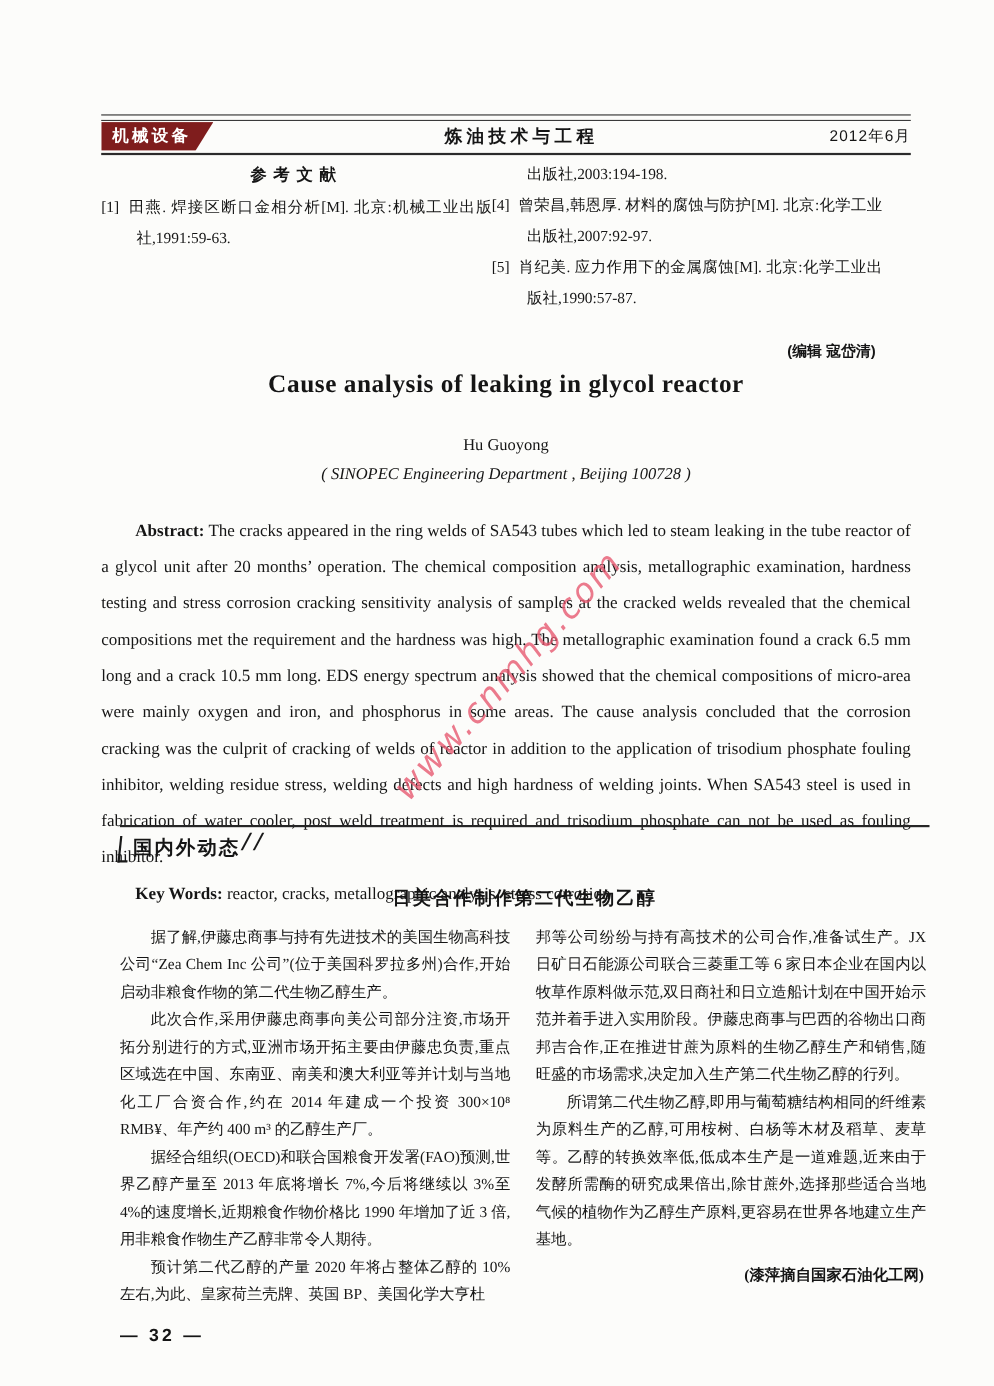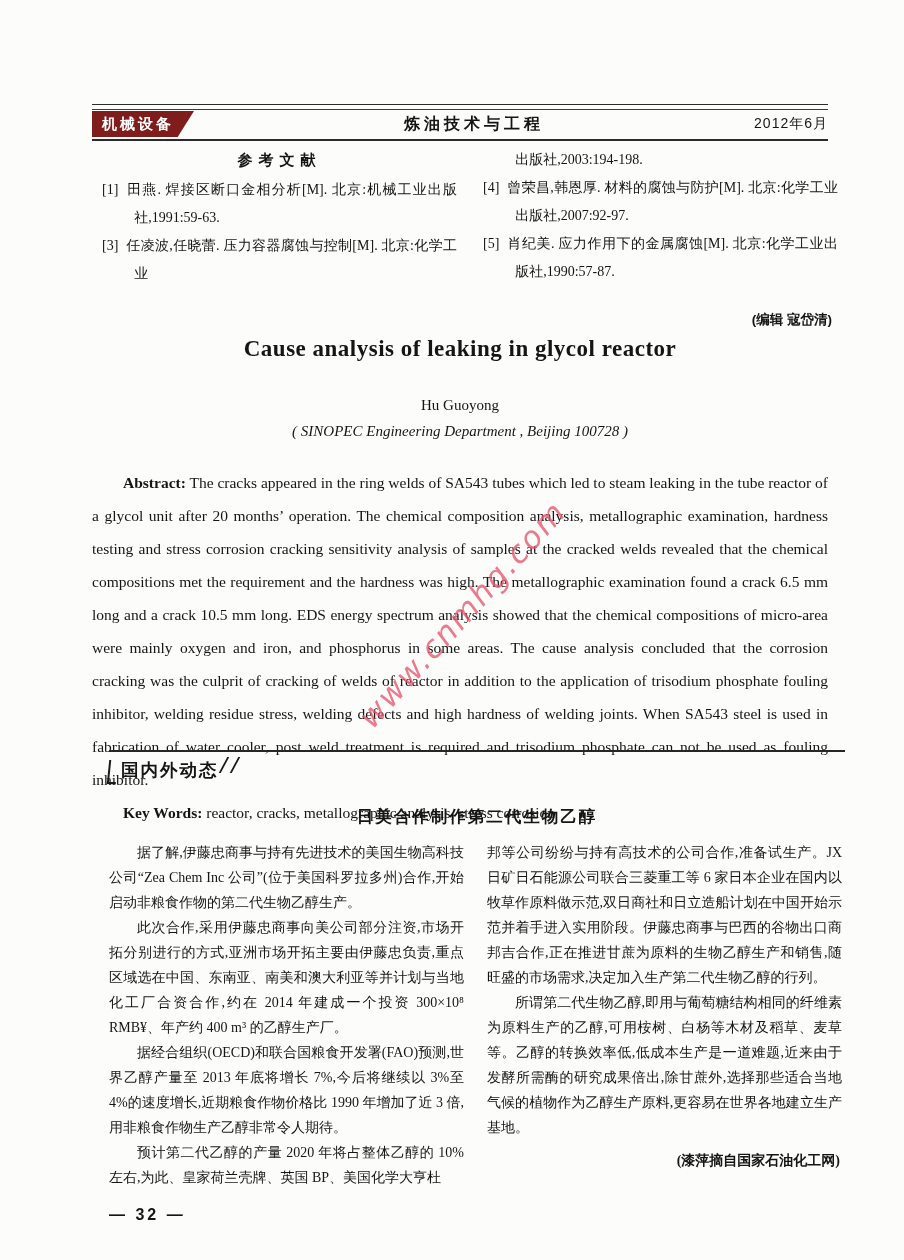--- a/index.html
+++ b/index.html
@@ -19,21 +19,21 @@
   .badge{
     background:#7f1d1d;color:#fff;font-weight:bold;font-size:15px;letter-spacing:3px;
     padding:3px 20px 3px 10px;line-height:20px;
     clip-path:polygon(0 0,100% 0,84% 100%,0 100%);
   }
   .journal-title{flex:1;text-align:center;font-weight:bold;font-size:16px;letter-spacing:4px;}
   .issue-date{font-size:14px;letter-spacing:1px;}
   .rule-single{border-top:2px solid #2b2b2b;margin-top:2px;}
 
   
-  .refs{position:absolute;left:102px;top:146px;width:736px;display:flex;gap:26px;
+  .refs{position:absolute;left:92px;top:146px;width:736px;display:flex;
         font-size:14px;line-height:28px;}
   .refs .col{width:355px;text-align:justify;}
   .refs-title{text-align:center;font-weight:bold;font-size:15px;letter-spacing:6px;
               font-family:"Liberation Sans",sans-serif;margin-bottom:2px;}
   .ref{padding-left:2.3em;text-indent:-2.3em;}
   .ref .ref-label{margin-right:.55em;}
   .ref-cont{padding-left:2.3em;}
   .editor-note{text-align:right;margin-top:20px;padding-right:6px;font-weight:bold;
                font-family:"Liberation Sans",sans-serif;font-size:13.5px;}
 
@@ -91,23 +91,20 @@
     </div>
     <div class="rule-single"></div>
   </div>
 
   <div class="refs">
     <div class="col">
       <div class="refs-title">参考文献</div>
       <div class="ref">
         <span class="ref-label">[1]</span><span>田燕. 焊接区断口金相分析[M]. 北京:机械工业出版社,1991:59-63.</span>
       </div>
-      <div class="ref">
-        <span class="ref-label">[3]</span><span>任凌波,任晓蕾. 压力容器腐蚀与控制[M]. 北京:化学工业</span>
-      </div>
     </div>
     <div class="col">
       <div class="ref-cont">出版社,2003:194-198.</div>
       <div class="ref">
         <span class="ref-label">[4]</span><span>曾荣昌,韩恩厚. 材料的腐蚀与防护[M]. 北京:化学工业出版社,2007:92-97.</span>
       </div>
       <div class="ref">
         <span class="ref-label">[5]</span><span>肖纪美. 应力作用下的金属腐蚀[M]. 北京:化学工业出版社,1990:57-87.</span>
       </div>
       <div class="editor-note">(编辑  寇岱清)</div>

